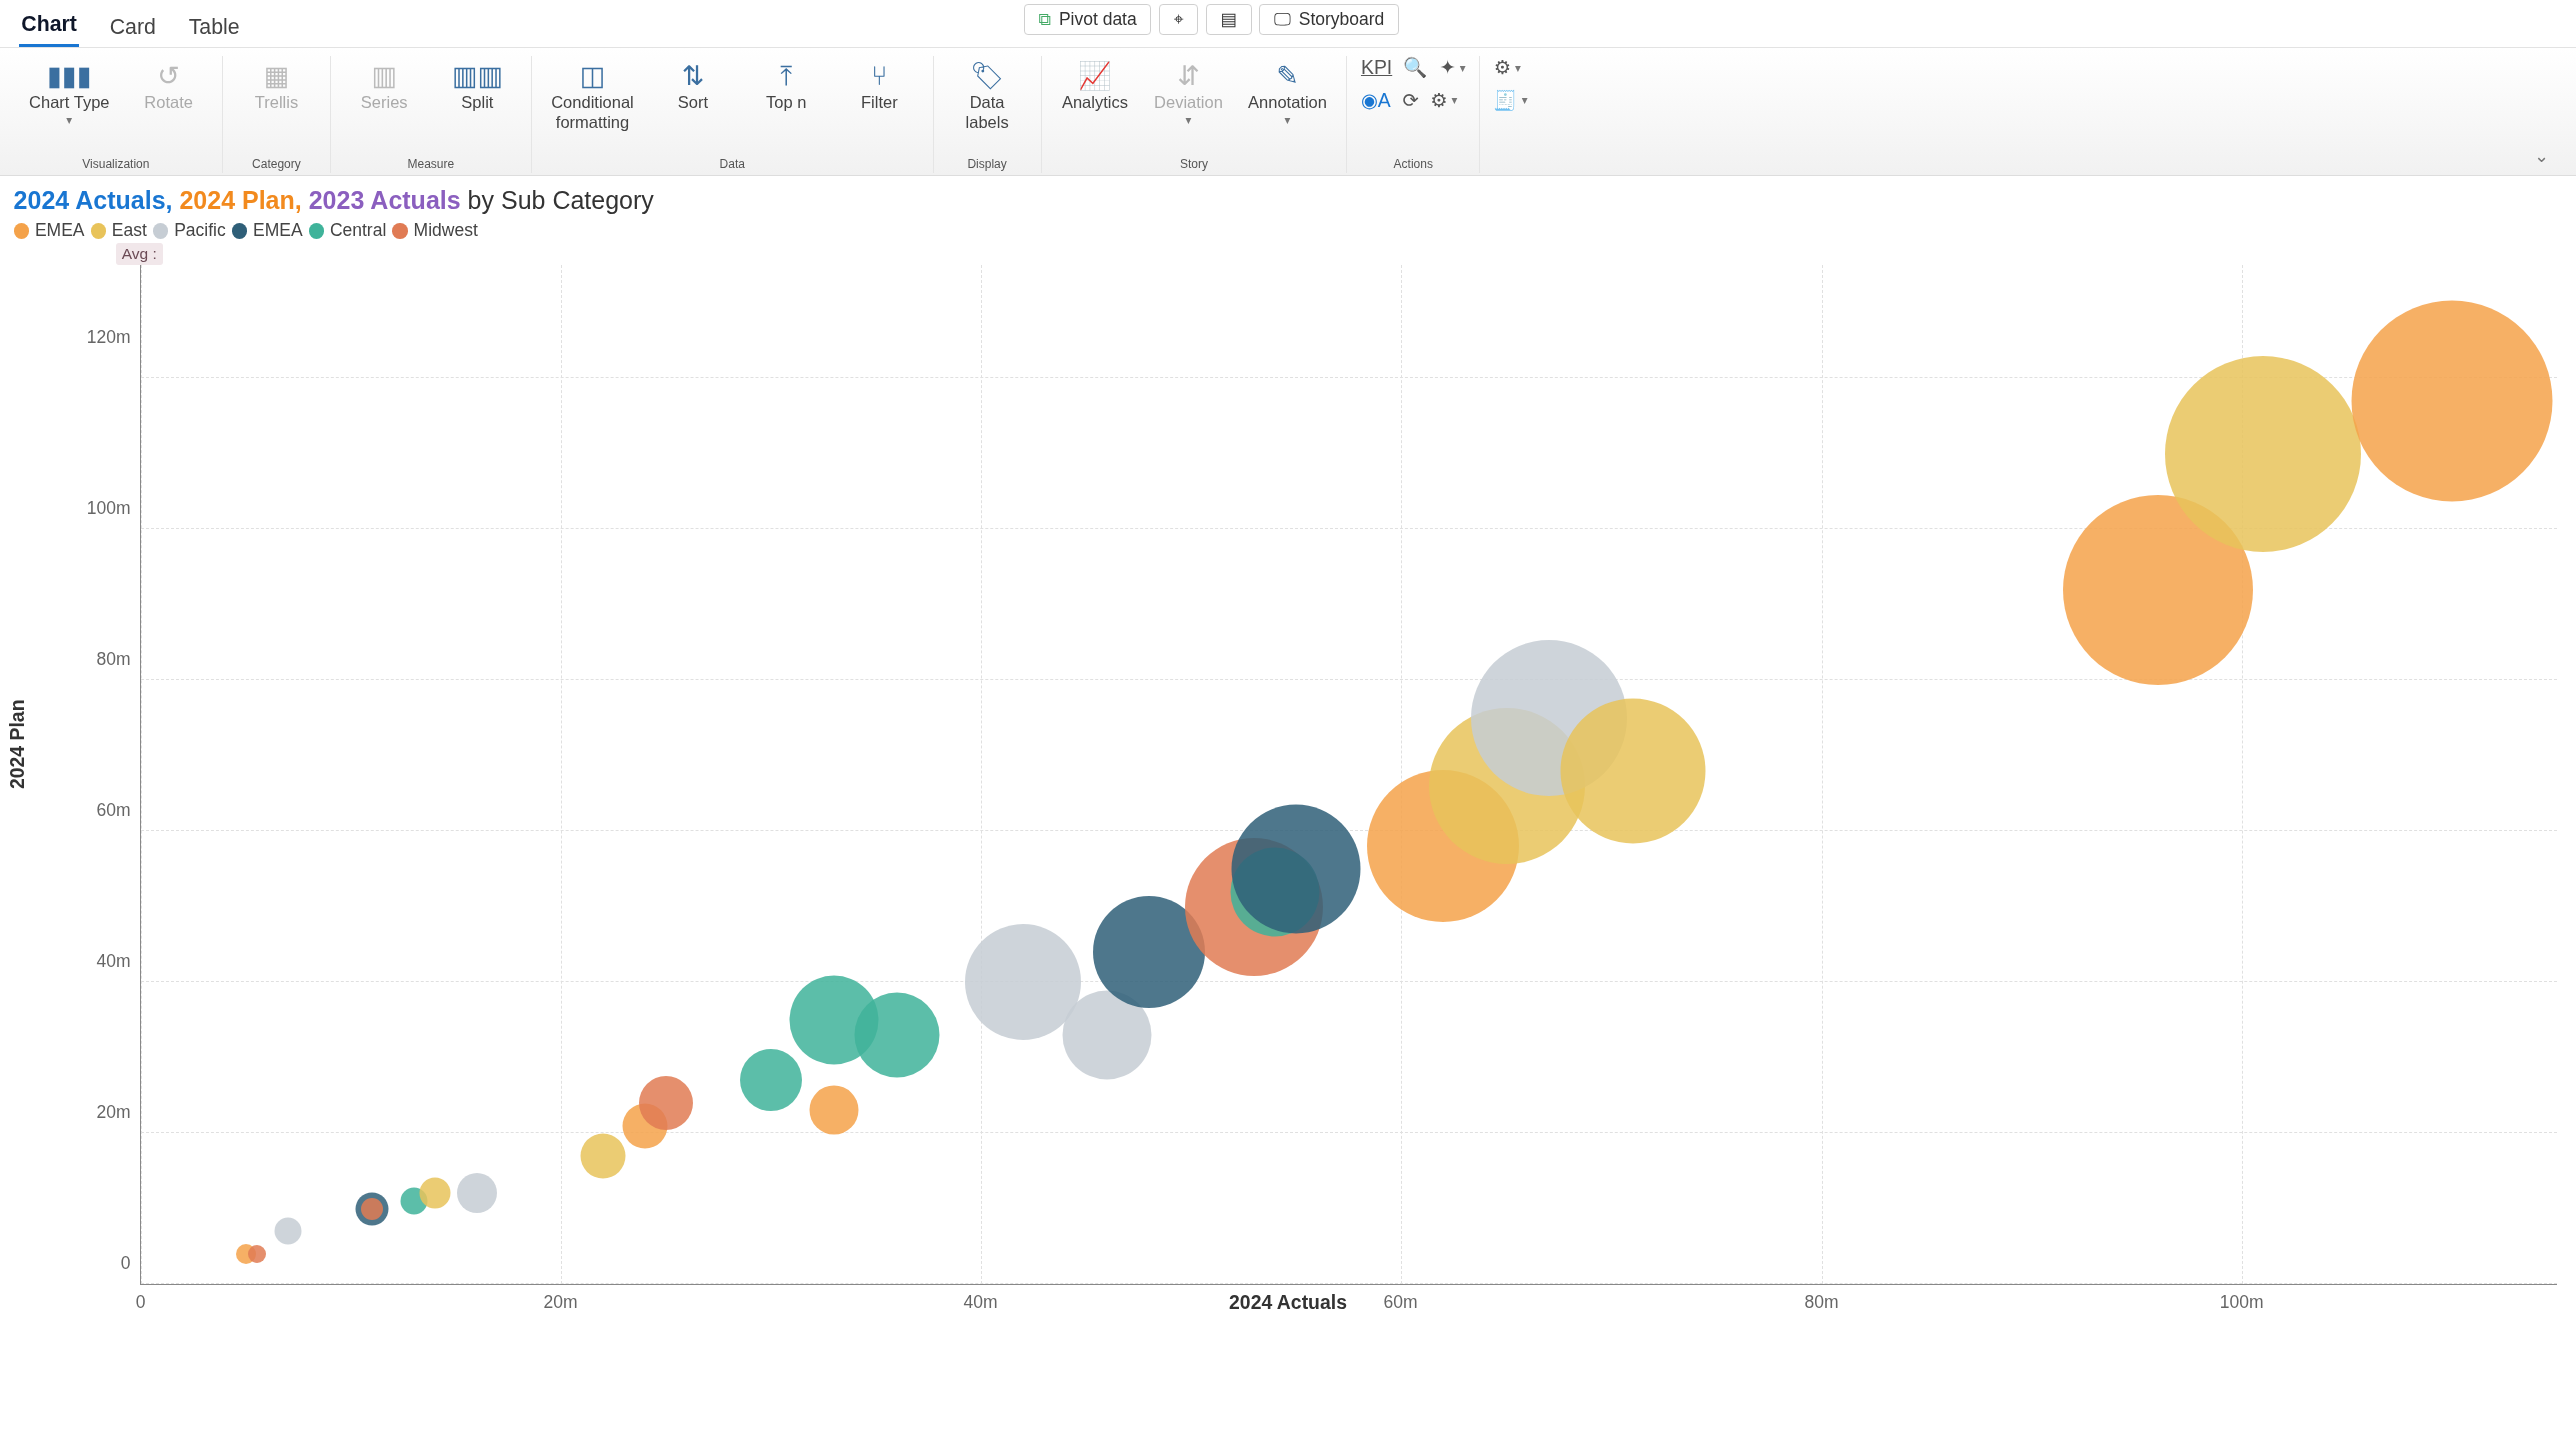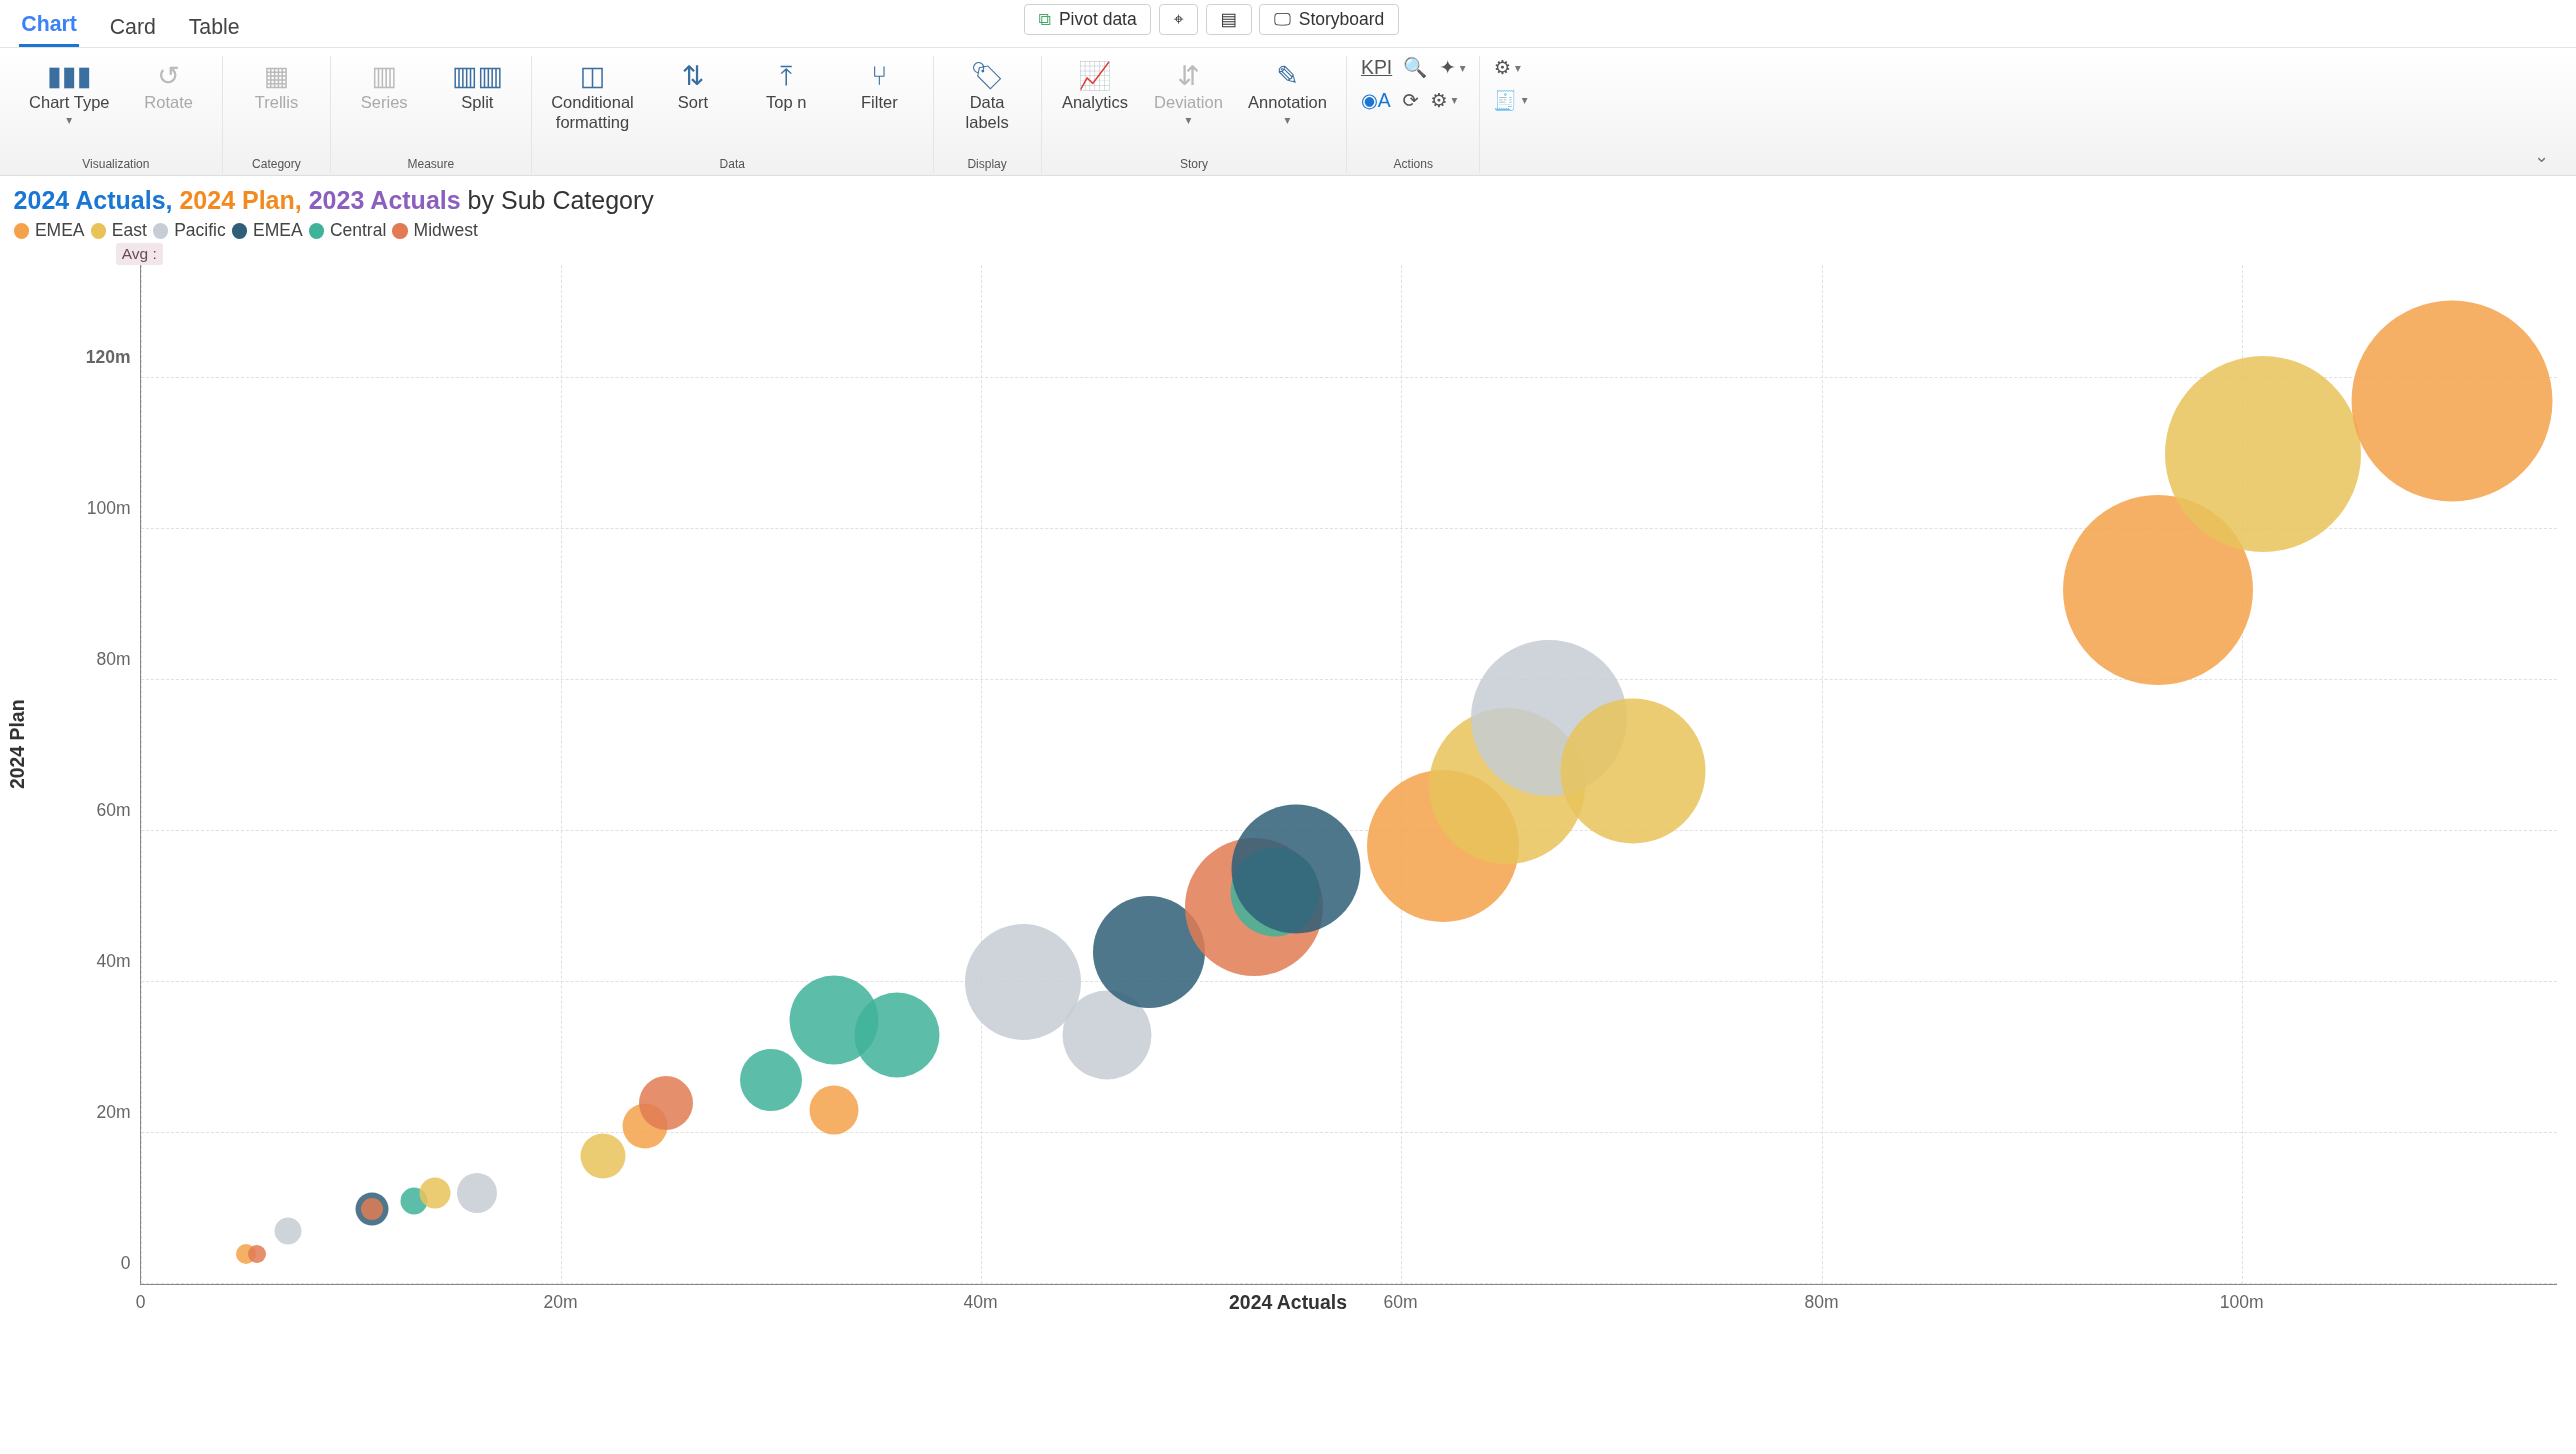--- a/index.html
+++ b/index.html
@@ -21,21 +21,21 @@
     font-size: 21.3px;
     color: #444;
   }
   .tab {
     padding: 5.8px 1.9px 7.8px 1.9px;
     cursor: pointer;
   }
   .tab.active {
     font-weight: 600;
     border-bottom: 3.9px solid #1976d2;
-    color: #3b82f6;
+    color: #0f172a;
   }
 
   
   .top-actions {
     position: absolute;
     top: 3.9px;
     left: 1024px;
     display: flex;
     gap: 7.8px;
   }
@@ -433,21 +433,21 @@
       <div class="y-tick-label" style="bottom: 151px;">20m</div>
       <div class="grid-h" style="bottom: 302px;"></div>
       <div class="y-tick-label" style="bottom: 302px;">40m</div>
       <div class="grid-h" style="bottom: 453px;"></div>
       <div class="y-tick-label" style="bottom: 453px;">60m</div>
       <div class="grid-h" style="bottom: 604px;"></div>
       <div class="y-tick-label" style="bottom: 604px;">80m</div>
       <div class="grid-h" style="bottom: 755px;"></div>
       <div class="y-tick-label" style="bottom: 755px;">100m</div>
       <div class="grid-h" style="bottom: 906px;"></div>
-      <div class="y-tick-label" style="bottom: 906px; font-weight: bold;">120m</div>
+      <div class="y-tick-label" style="bottom: 926px;">120m</div>
       <div class="bubble" title="EMEA" style="left: 105px; bottom: 30px; width: 20px; height: 20px; background: rgb(244, 162, 74);"></div>
       <div class="bubble" title="Midwest" style="left: 116px; bottom: 30px; width: 18px; height: 18px; background: rgb(224, 123, 84);"></div>
       <div class="bubble" title="Pacific" style="left: 147px; bottom: 53px; width: 27px; height: 27px; background: rgb(198, 205, 212);"></div>
       <div class="bubble" title="APAC" style="left: 231px; bottom: 75px; width: 33px; height: 33px; background: rgb(47, 95, 120);"></div>
       <div class="bubble" title="Midwest" style="left: 231px; bottom: 75px; width: 22px; height: 22px; background: rgb(224, 123, 84);"></div>
       <div class="bubble" title="Central" style="left: 273px; bottom: 83px; width: 27px; height: 27px; background: rgb(63, 179, 154);"></div>
       <div class="bubble" title="East" style="left: 294px; bottom: 91px; width: 31px; height: 31px; background: rgb(232, 195, 90);"></div>
       <div class="bubble" title="Pacific" style="left: 336px; bottom: 91px; width: 40px; height: 40px; background: rgb(198, 205, 212);"></div>
       <div class="bubble" title="East" style="left: 462px; bottom: 128px; width: 45px; height: 45px; background: rgb(232, 195, 90);"></div>
       <div class="bubble" title="EMEA" style="left: 504px; bottom: 158px; width: 45px; height: 45px; background: rgb(244, 162, 74);"></div>

